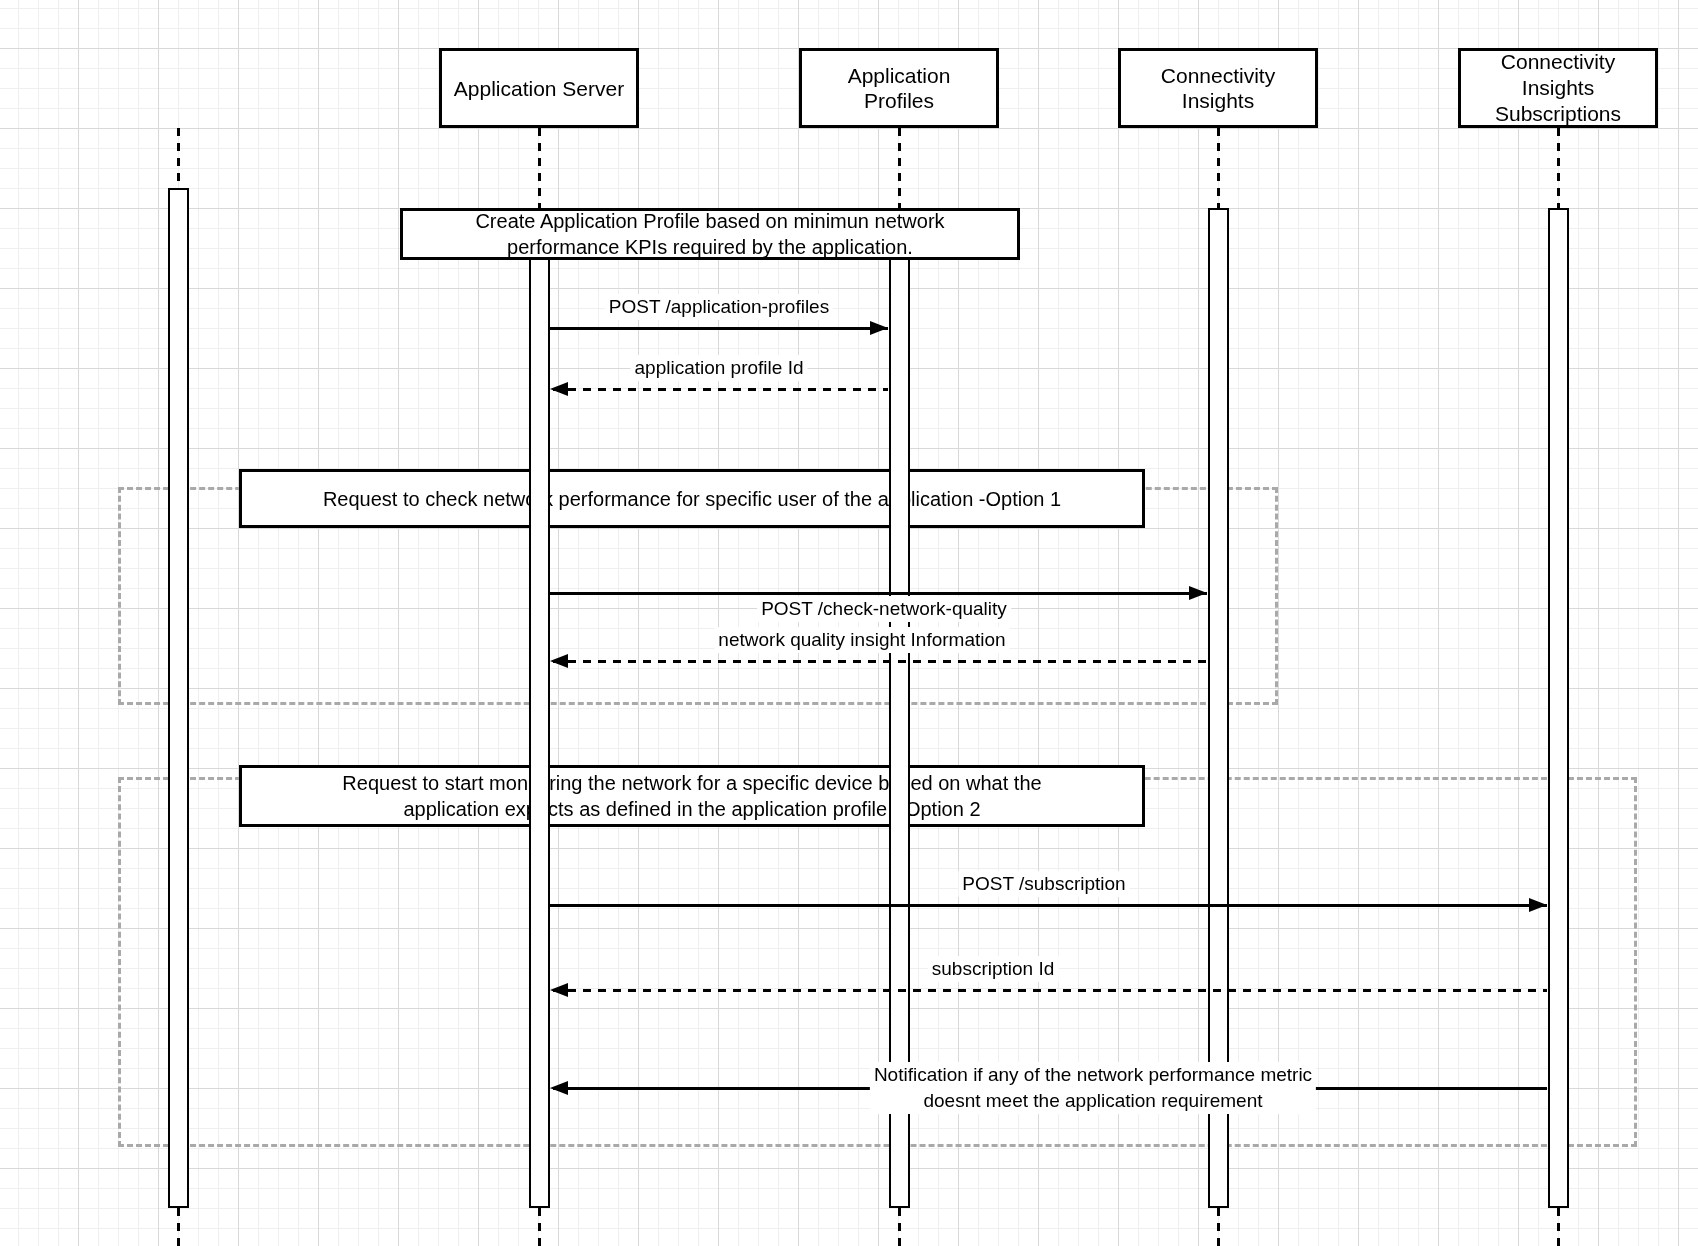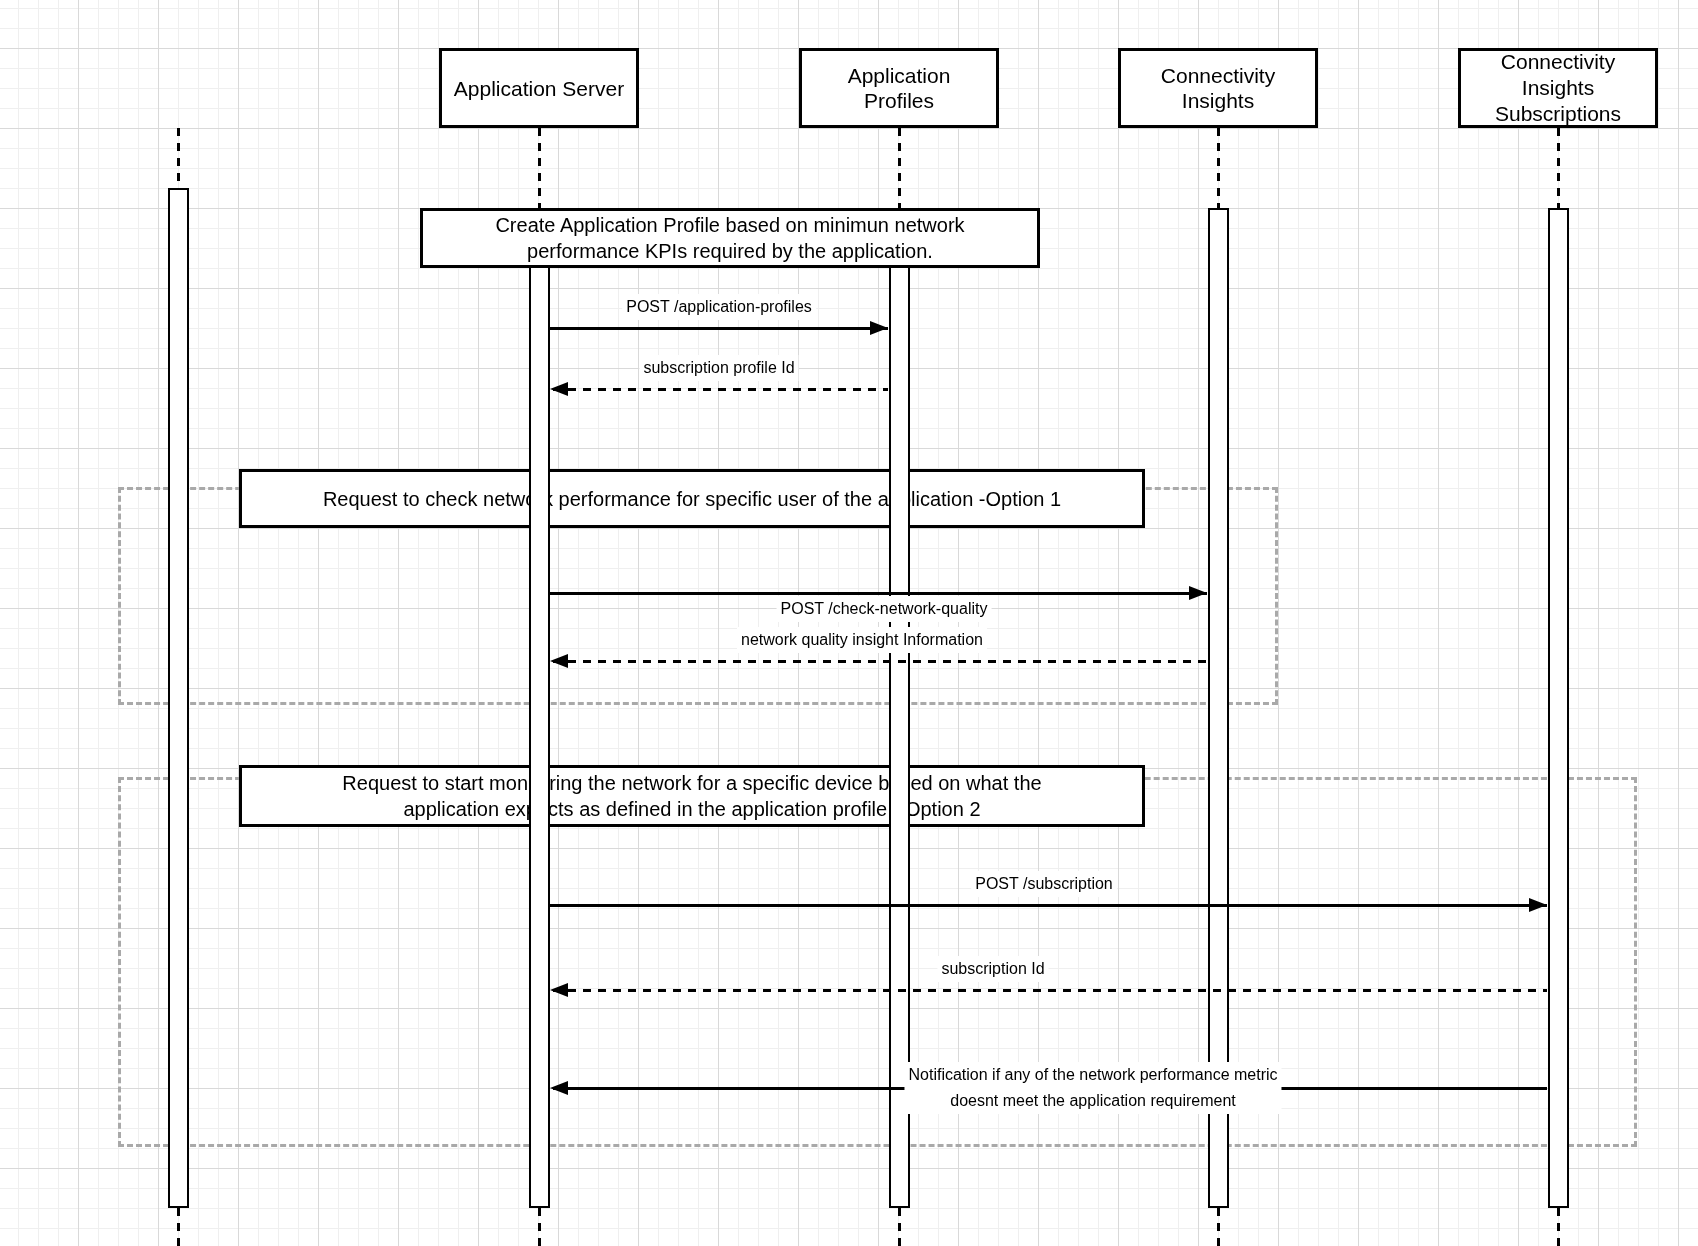--- a/index.html
+++ b/index.html
@@ -38,21 +38,21 @@
   .bar{width:21px;border:2px solid #000;background:#fff;}
   .msg-line{height:3px;}
   .msg-line.solid{background:#000;}
   .msg-line.dashed{background-image:repeating-linear-gradient(to right,#000 0 8px,transparent 8px 15px);}
   .arrowhead{width:0;height:0;}
   .arrowhead.right{border-top:7px solid transparent;border-bottom:7px solid transparent;border-left:18px solid #000;}
   .arrowhead.left{border-top:7px solid transparent;border-bottom:7px solid transparent;border-right:18px solid #000;}
   .msg-label{
     transform:translateX(-50%);
     background:#fff;padding:0 4px;
-    font-size:16px;line-height:26px;text-align:center;white-space:pre-line;
+    font-size:19px;line-height:26px;text-align:center;white-space:pre-line;
   }
 </style>
 </head>
 <body>
 
 <div class="canvas">
 
   <div class="abs fragment" style="left:118px;top:487px;width:1160px;height:218px;"></div>
   <div class="abs fragment" style="left:118px;top:777px;width:1519px;height:370px;"></div>
 
@@ -80,31 +80,31 @@
 
   <div class="abs head-box" style="left:799px;top:48px;width:200px;height:80px;">Application
 Profiles</div>
   <div class="abs head-box" style="left:439px;top:48px;width:200px;height:80px;">Application Server</div>
   <div class="abs head-box" style="left:1118px;top:48px;width:200px;height:80px;">Connectivity
 Insights</div>
   <div class="abs head-box" style="left:1458px;top:48px;width:200px;height:80px;line-height:26px;">Connectivity
 Insights
 Subscriptions</div>
 
-  <div class="abs label-box" style="left:400px;top:208px;width:620px;height:60px;margin-left:20px;">Create Application Profile based on minimun network
+  <div class="abs label-box" style="left:400px;top:208px;width:620px;height:52px;">Create Application Profile based on minimun network
 performance KPIs required by the application.</div>
 
   <div>
     <div class="abs msg-label" style="left:719px;top:294px;">POST /application-profiles</div>
     <div class="abs msg-line solid" style="left:550px;top:326.5px;width:338px;"></div>
     <div class="abs arrowhead right" style="left:870px;top:321px;"></div>
   </div>
 
   <div>
-    <div class="abs msg-label" style="left:719px;top:355px;">subscription profile Id</div>
+    <div class="abs msg-label" style="left:719px;top:355px;">application profile Id</div>
     <div class="abs msg-line dashed" style="left:553px;top:387.5px;width:335px;"></div>
     <div class="abs arrowhead left" style="left:550px;top:382px;"></div>
   </div>
 
   <div>
     <div class="abs msg-label" style="left:884px;top:559px;margin-top:37px;">POST /check-network-quality</div>
     <div class="abs msg-line solid" style="left:550px;top:591.5px;width:657px;"></div>
     <div class="abs arrowhead right" style="left:1189px;top:586px;"></div>
   </div>
 

